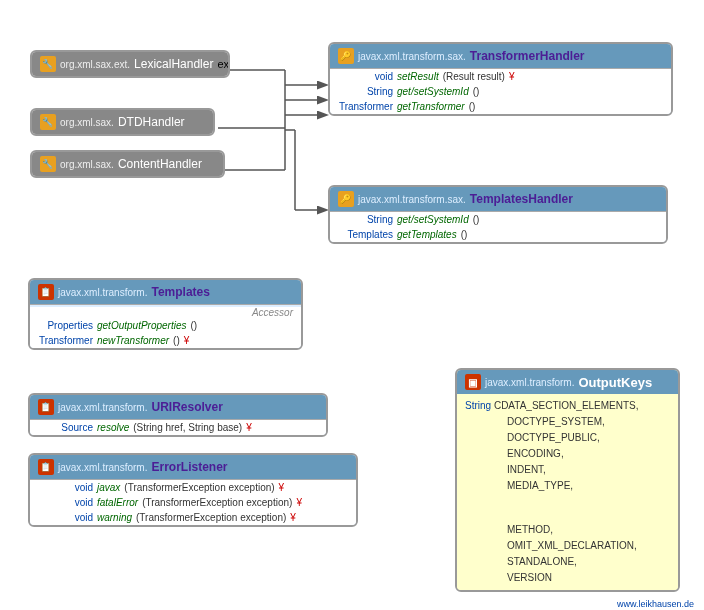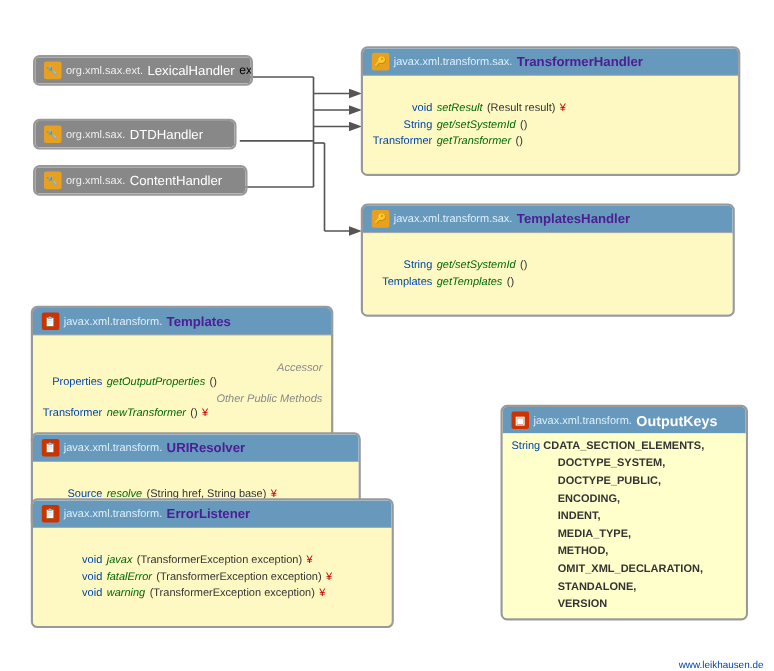--- a/index.html
+++ b/index.html
@@ -66,22 +66,22 @@
       color: #ddeeff;
       font-size: 10px;
     }
     .class-header .classname {
       color: #4c1d95;
       font-size: 12px;
       font-weight: bold;
     }
 
     .class-body {
-      padding: 22px 8px;
-      background: #fef9c3;
+      padding: 0 8px;
+      background: #ffffff;
     }
 
     .method-section-label {
       color: #888;
       font-style: italic;
       font-size: 10px;
       margin-top: 2px;
       text-align: right;
     }
 
@@ -210,21 +210,21 @@
     }
 
     .const-type {
       color: #0044aa;
       font-size: 10px;
     }
 
     .const-name {
       color: #333;
       font-size: 10px;
-      font-weight: bold;
+      font-weight: normal;
     }
 
     .watermark {
       position: absolute;
       bottom: 1px;
       right: 10px;
       color: #0044aa;
       font-size: 9px;
     }
   </style>
@@ -336,21 +336,20 @@
       <span class="pkg">javax.xml.transform.</span>
       <span class="classname">Templates</span>
     </div>
     <div class="class-body">
       <div class="method-section-label">Accessor</div>
       <div class="method-row">
         <span class="type-text">Properties</span>
         <span class="method-name">getOutputProperties</span>
         <span class="method-params">()</span>
       </div>
-      <div class="method-section-label">Other Public Methods</div>
       <div class="method-row">
         <span class="type-text">Transformer</span>
         <span class="method-name">newTransformer</span>
         <span class="method-params">()</span>
         <span class="method-marker">¥</span>
       </div>
     </div>
   </div>
 
   <div class="class-box" style="left:28px; top:393px; width:300px;">
@@ -416,21 +415,21 @@
       </div>
       <div class="const-row" style="padding-left: 42px;">
         <span class="const-name">ENCODING,</span>
       </div>
       <div class="const-row" style="padding-left: 42px;">
         <span class="const-name">INDENT,</span>
       </div>
       <div class="const-row" style="padding-left: 42px;">
         <span class="const-name">MEDIA_TYPE,</span>
       </div>
-      <div class="const-row" style="padding-left: 42px;">
+      <div class="const-row" style="padding-left: 42px; margin-top: 28px;">
         <span class="const-name">METHOD,</span>
       </div>
       <div class="const-row" style="padding-left: 42px;">
         <span class="const-name">OMIT_XML_DECLARATION,</span>
       </div>
       <div class="const-row" style="padding-left: 42px;">
         <span class="const-name">STANDALONE,</span>
       </div>
       <div class="const-row" style="padding-left: 42px;">
         <span class="const-name">VERSION</span>

